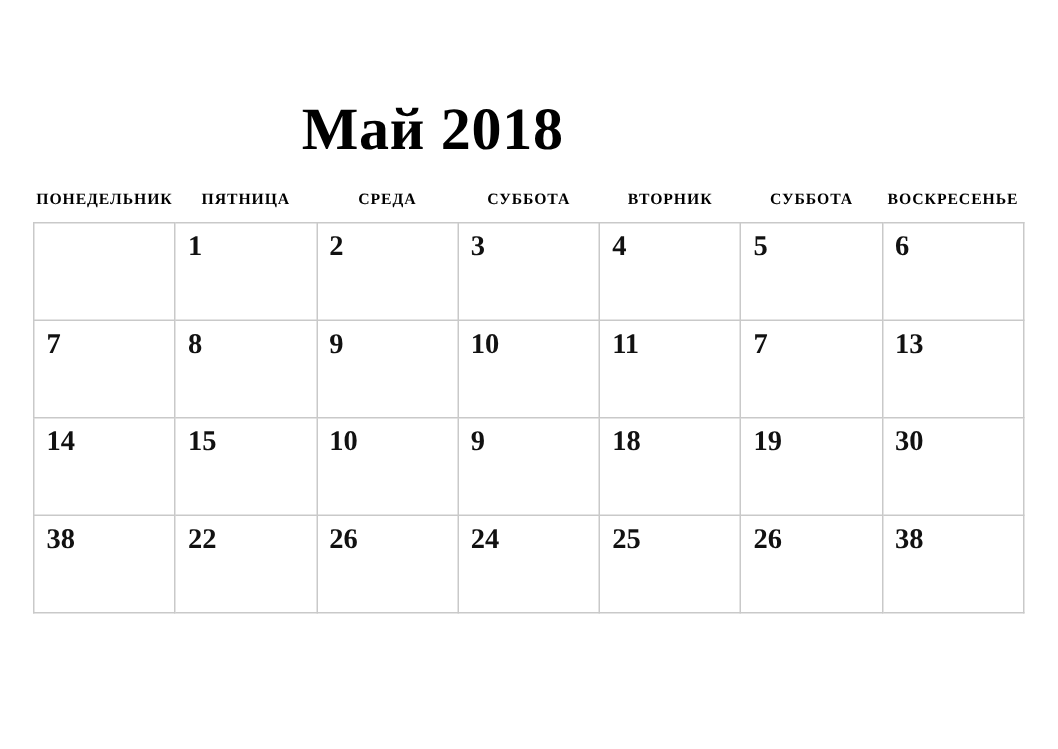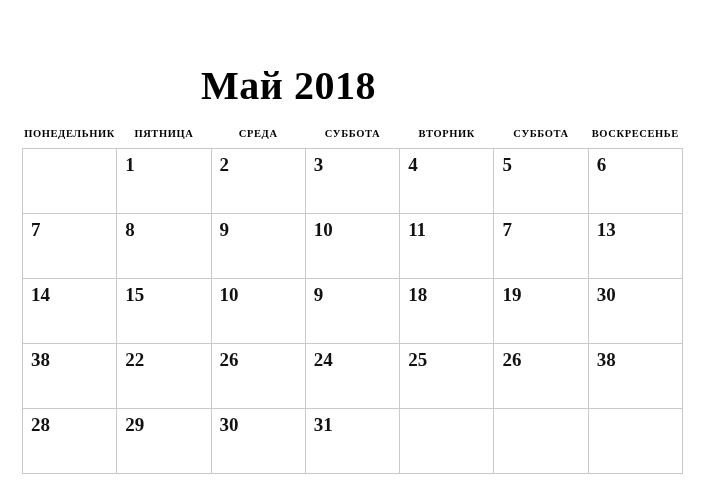--- a/index.html
+++ b/index.html
@@ -184,40 +184,17 @@
             <td>
               <span class="daynum">25</span>
             </td>
             <td class="weekend-bg">
               <span class="daynum">26</span>
             </td>
             <td class="highlight">
               <span class="daynum">38</span>
             </td>
           </tr>
-          <tr>
-            <td>
-              <span class="daynum">28</span>
-            </td>
-            <td>
-              <span class="daynum">29</span>
-            </td>
-            <td>
-              <span class="daynum">30</span>
-            </td>
-            <td>
-              <span class="daynum">31</span>
-            </td>
-            <td class="empty">
-              <span class="daynum"></span>
-            </td>
-            <td class="weekend-bg empty">
-              <span class="daynum"></span>
-            </td>
-            <td class="weekend-bg empty">
-              <span class="daynum"></span>
-            </td>
-          </tr>
         </tbody>
     </table>
   </div>
 
 </div>
 
 </body></html>

